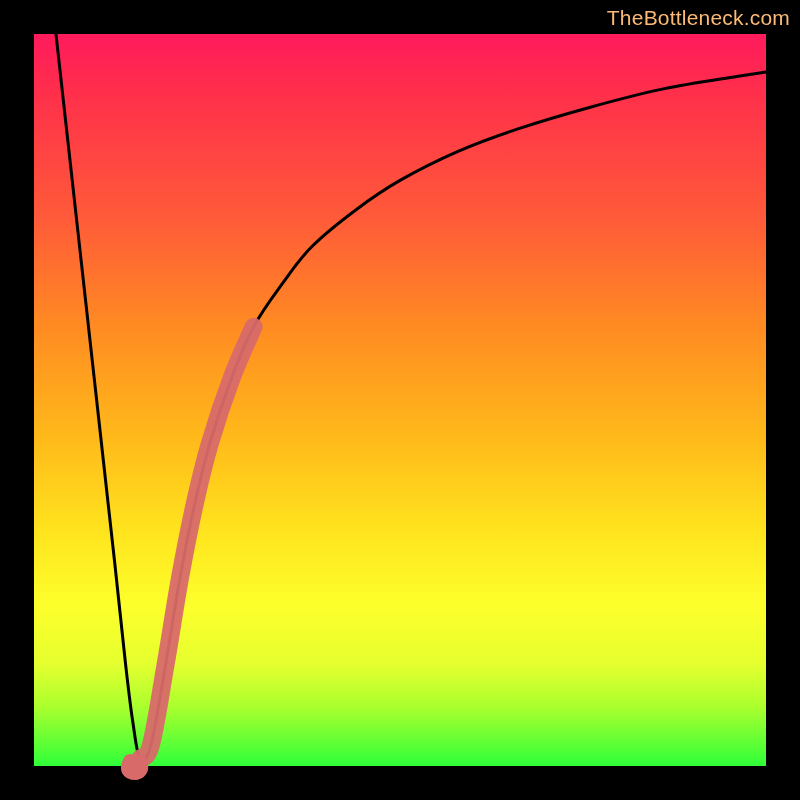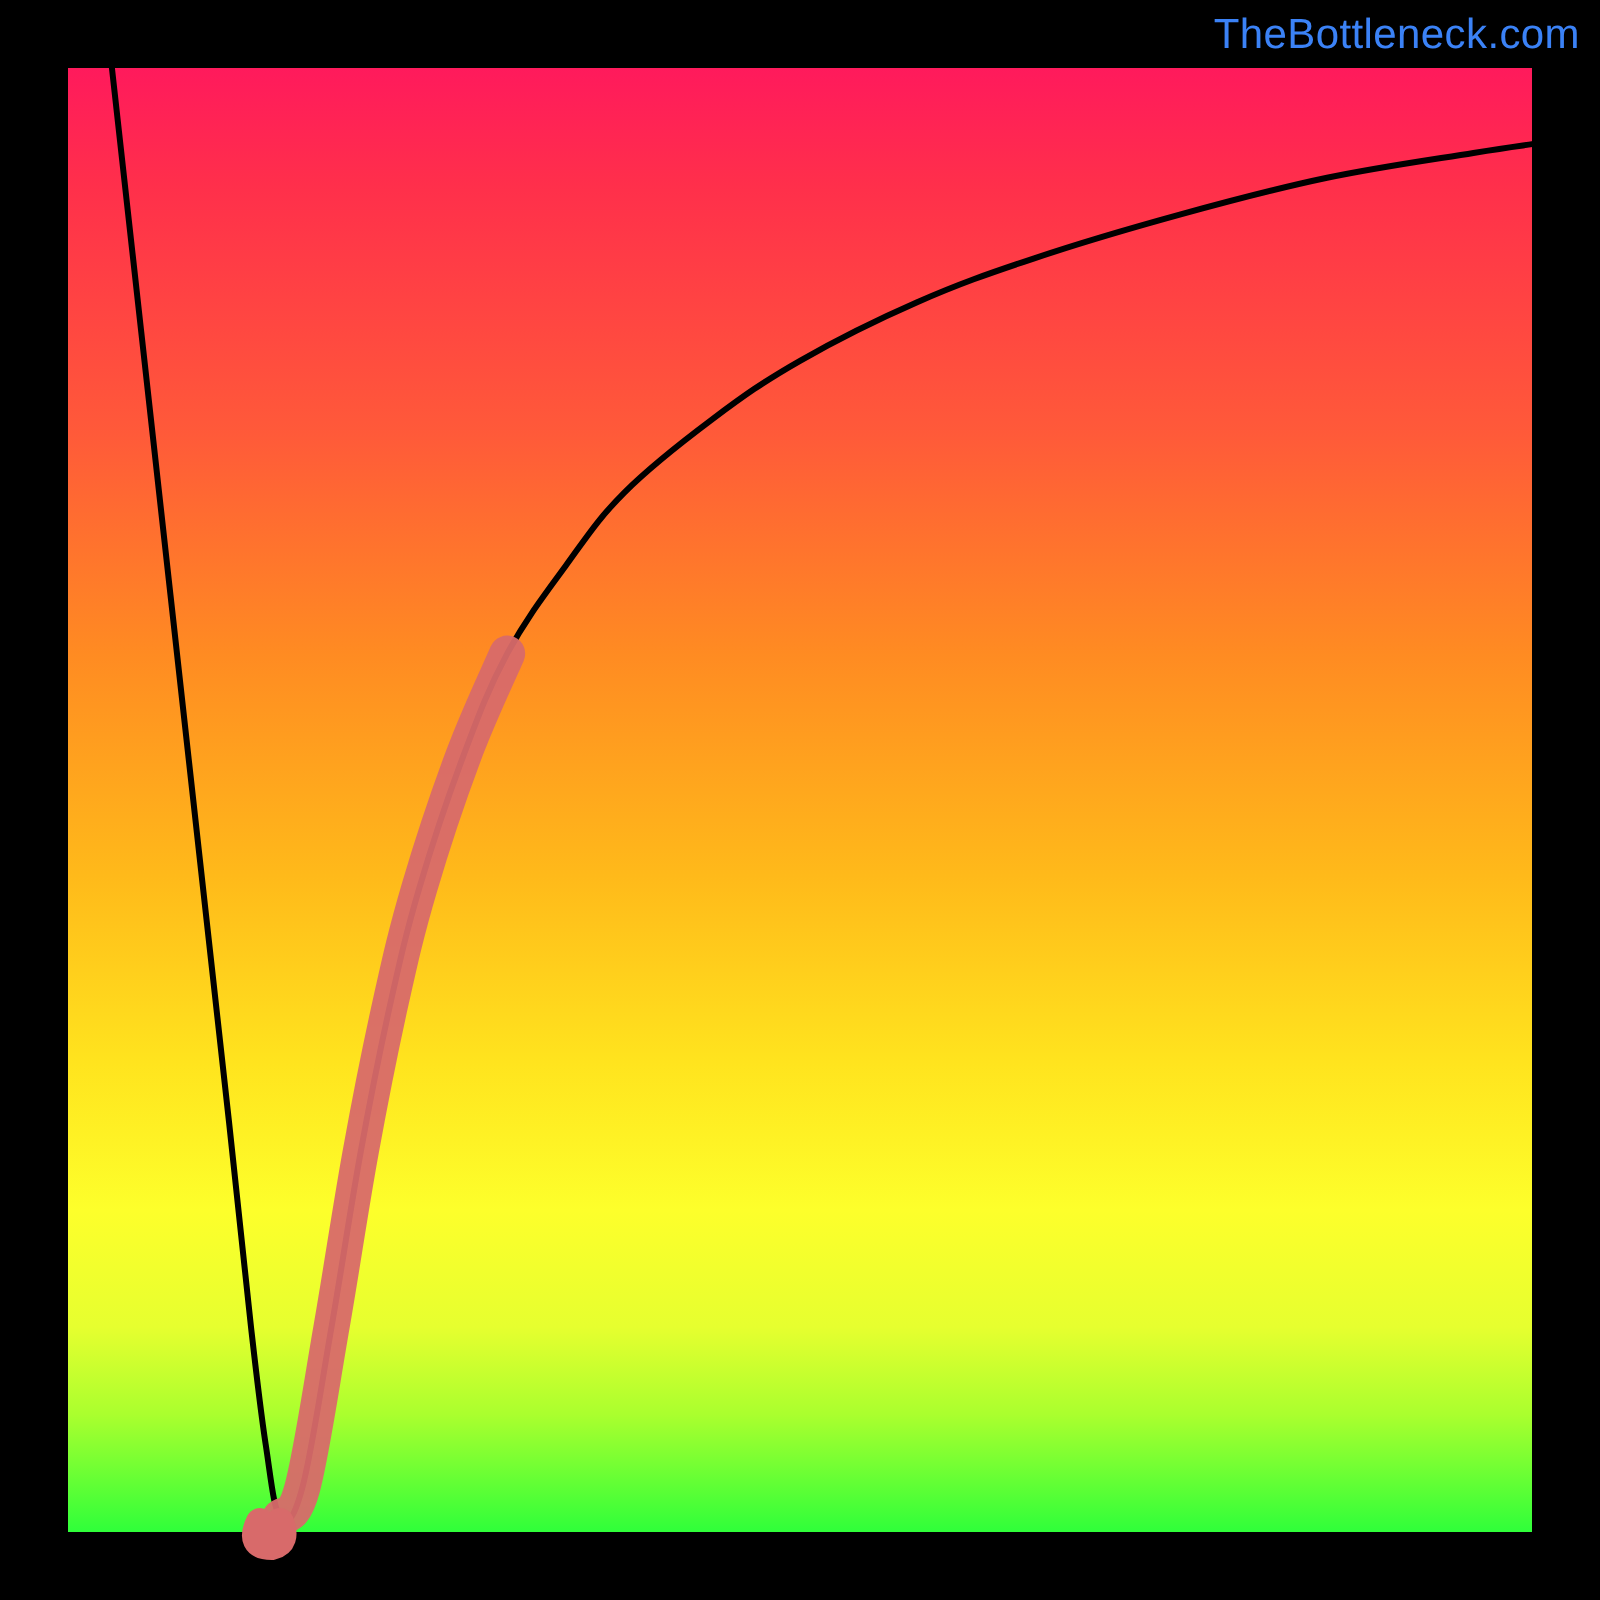--- a/index.html
+++ b/index.html
@@ -45,21 +45,21 @@
     left: 0;
     top: 0;
     width: 732px;
     height: 732px;
     overflow: visible;
   }
   .watermark {
     position: absolute;
     top: 6px;
     right: 10px;
-    color: #3b82f6;
+    color: #fdba74;
     font-size: 21px;
     letter-spacing: 0.2px;
     font-weight: 400;
   }
 </style>
 </head>
 <body>
 
 <div class="frame">
   <div class="plot">

